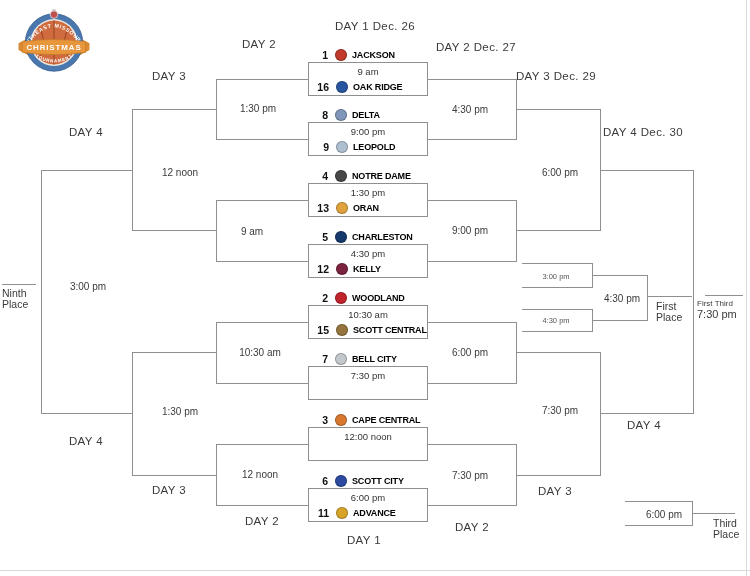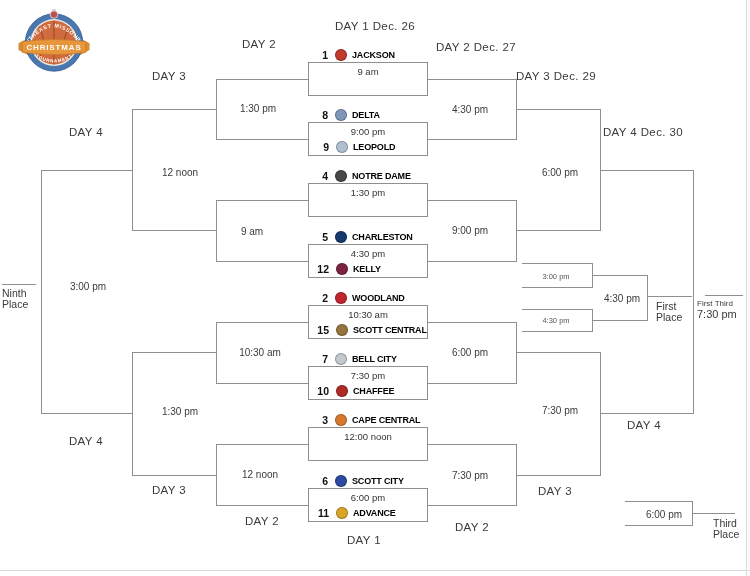--- a/index.html
+++ b/index.html
@@ -72,20 +72,25 @@
   <span class="day" style="left:472px;top:527px">DAY 2</span>
 
   <div class="match" style="top:47px">
     <div class="mteam">
       <span class="seed">1</span>
       <span class="ticon" style="background-color: rgb(192, 57, 43);"></span>
       <span class="tname">JACKSON</span>
     </div>
     <div class="mbox">
       <div class="mtime">9 am</div>
+      <div class="mteam">
+        <span class="seed">16</span>
+        <span class="ticon" style="background-color: rgb(40, 85, 160);"></span>
+        <span class="tname">OAK RIDGE</span>
+      </div>
     </div>
   </div>
 
   <div class="match" style="top:107px">
     <div class="mteam">
       <span class="seed">8</span>
       <span class="ticon" style="background-color: rgb(128, 150, 184);"></span>
       <span class="tname">DELTA</span>
     </div>
     <div class="mbox">
@@ -99,20 +104,25 @@
   </div>
 
   <div class="match" style="top:168px">
     <div class="mteam">
       <span class="seed">4</span>
       <span class="ticon" style="background-color: rgb(71, 71, 71);"></span>
       <span class="tname">NOTRE DAME</span>
     </div>
     <div class="mbox">
       <div class="mtime">1:30 pm</div>
+      <div class="mteam">
+        <span class="seed">13</span>
+        <span class="ticon" style="background-color: rgb(224, 162, 60);"></span>
+        <span class="tname">ORAN</span>
+      </div>
     </div>
   </div>
 
   <div class="match" style="top:229px">
     <div class="mteam">
       <span class="seed">5</span>
       <span class="ticon" style="background-color: rgb(22, 56, 107);"></span>
       <span class="tname">CHARLESTON</span>
     </div>
     <div class="mbox">
@@ -142,25 +152,20 @@
   </div>
 
   <div class="match" style="top:351px">
     <div class="mteam">
       <span class="seed">7</span>
       <span class="ticon" style="background-color: rgb(195, 200, 204);"></span>
       <span class="tname">BELL CITY</span>
     </div>
     <div class="mbox">
       <div class="mtime">7:30 pm</div>
-      <div class="mteam">
-        <span class="seed">10</span>
-        <span class="ticon" style="background-color: rgb(176, 42, 37);"></span>
-        <span class="tname">CHAFFEE</span>
-      </div>
     </div>
   </div>
 
   <div class="match" style="top:412px">
     <div class="mteam">
       <span class="seed">3</span>
       <span class="ticon" style="background-color: rgb(216, 120, 47);"></span>
       <span class="tname">CAPE CENTRAL</span>
     </div>
     <div class="mbox">

